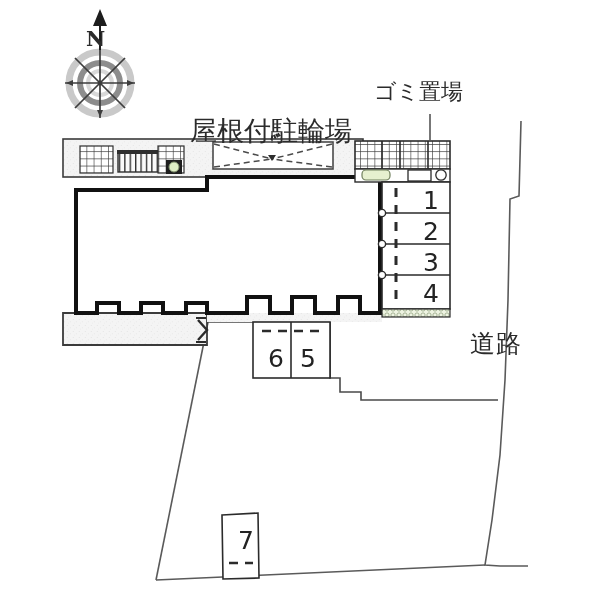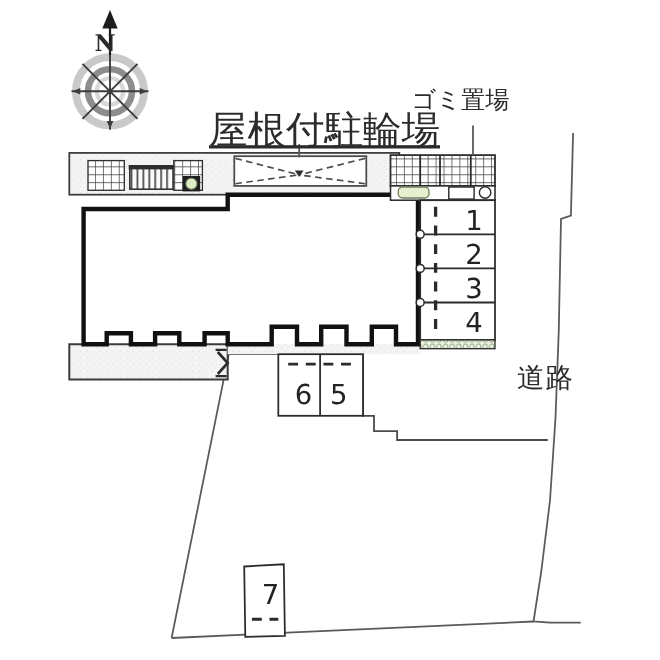--- a/index.html
+++ b/index.html
@@ -12,21 +12,21 @@
   }
   #root{position:absolute;inset:0;}
   svg.layer{position:absolute;left:0;top:0;width:600px;height:600px;}
   .lbl{
     position:absolute;
     color:#2b2b2b;
     font-family:"DejaVu Sans","Liberation Sans",sans-serif;
     white-space:nowrap;
     line-height:1;
   }
-  #lbl-bike{left:190px;top:102px;font-size:35px;letter-spacing:0px;text-decoration:underline;}
+  #lbl-bike{left:190px;top:117px;font-size:27px;letter-spacing:0px;}
   #lbl-gomi{left:374px;top:81px;font-size:22px;letter-spacing:0px;}
   #lbl-road{left:470px;top:331px;font-size:25px;letter-spacing:1px;}
   #lbl-north{left:86px;top:28px;font-size:21px;font-weight:bold;font-family:"DejaVu Serif","Liberation Serif",serif;}
   .stall-num{
     position:absolute;
     color:#232323;
     font-family:"DejaVu Sans","Liberation Sans",sans-serif;
     font-size:25px;
     line-height:1;
     text-align:center;

